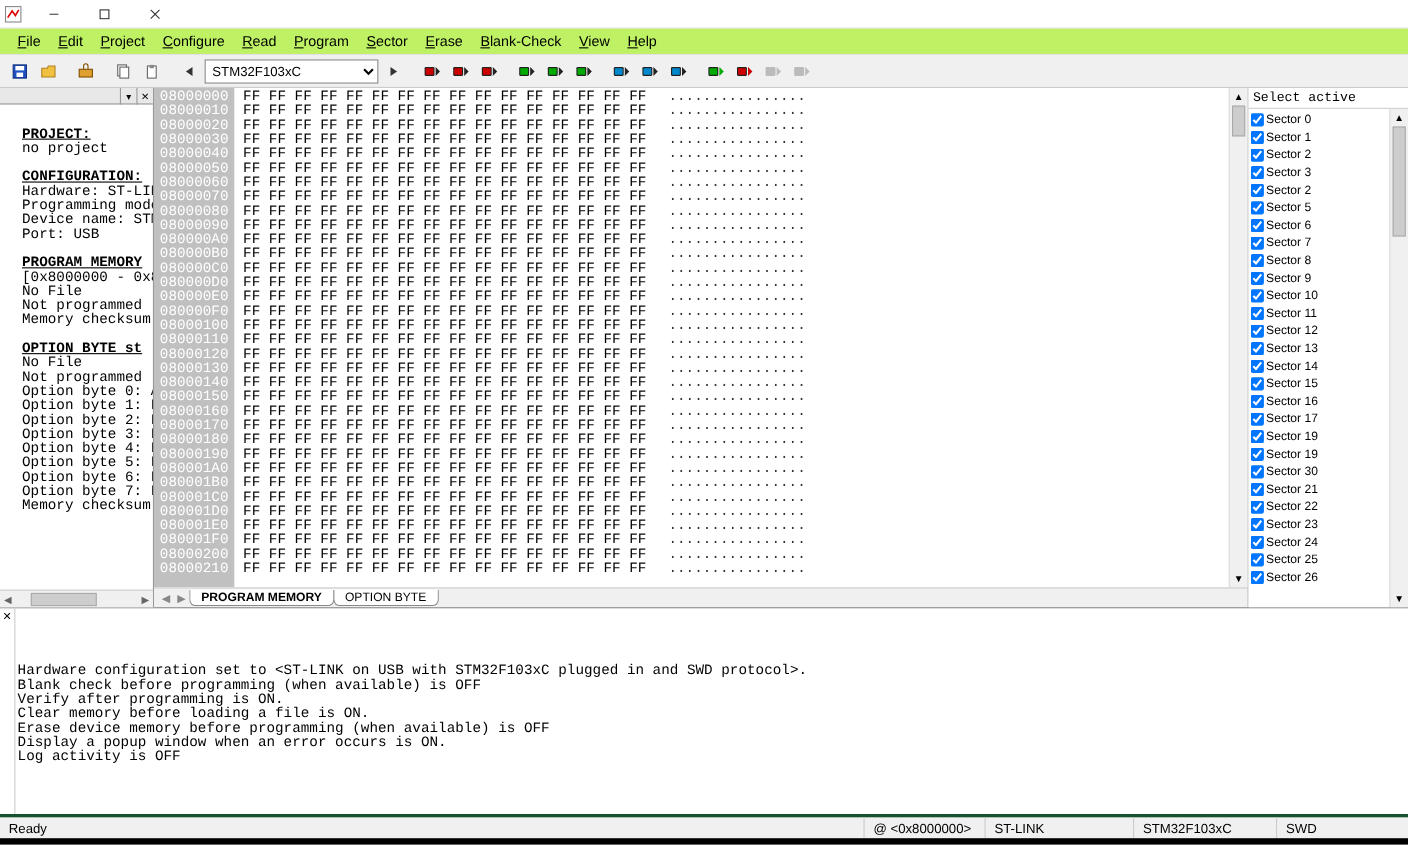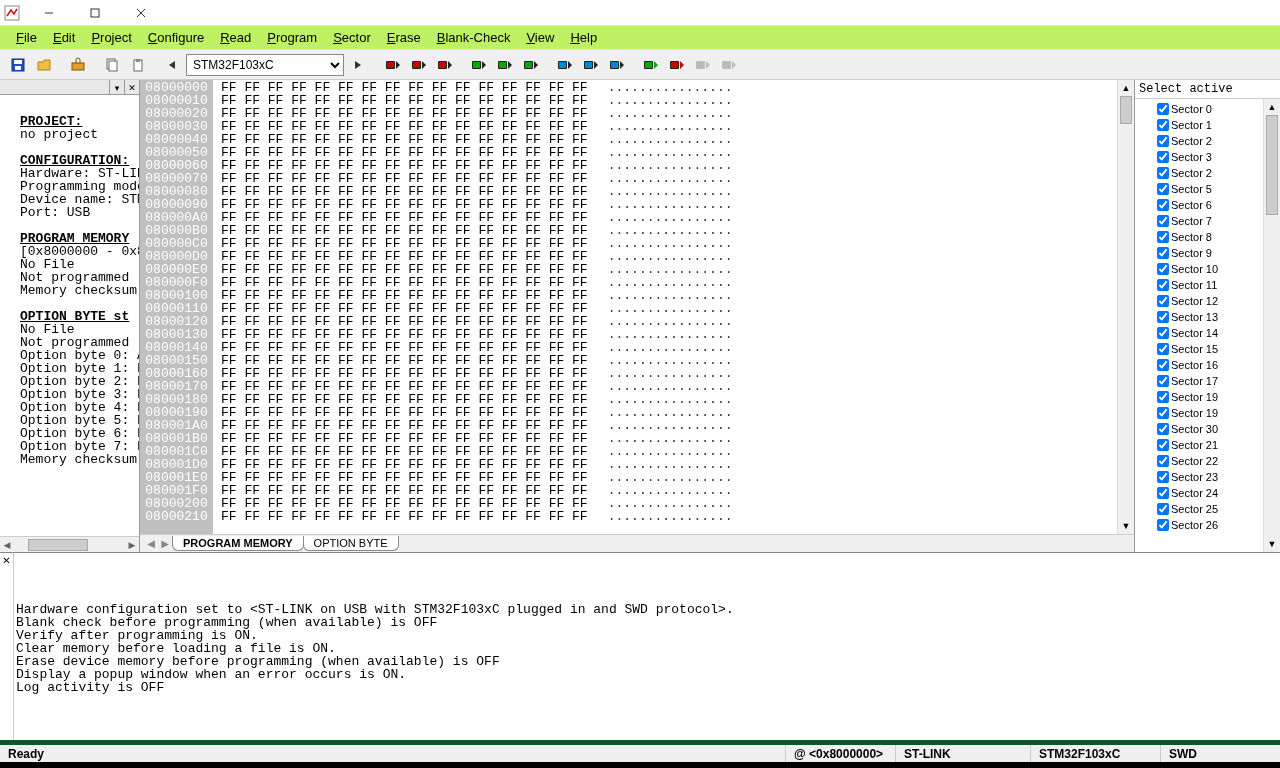--- a/index.html
+++ b/index.html
@@ -34,31 +34,31 @@
   .hex-scroll .arrow { height:16px; display:flex; align-items:center; justify-content:center; font-size:9px;}
   .hex-scroll .track { flex:1; position:relative;}
   .hex-scroll .thumb { position:absolute; left:2px; right:2px; top:0; height:28px; background:#cdcdcd; border:1px solid #aaa;}
   .tab-strip { height: 18px; background: #f0f0f0; display: flex; align-items: flex-end; padding-left: 4px; border-top:1px solid #ccc;}
   .tab { border: 1px solid #888; border-top: none; border-radius: 0 0 6px 6px; padding: 1px 10px; font-size: 11px; margin-right:-1px; background:#fff; position:relative; top:-1px;}
   .tab.active { font-weight: bold; z-index:2;}
   .tab-arrows { width:14px; text-align:center; font-size:10px; color:#888; align-self:center;}
   .right-panel { width: 145px; display: flex; flex-direction: column; }
   .right-header { padding: 2px 4px; font-family: "Courier New", monospace; font-size: 12px; border-bottom:1px solid #ccc; background:#fff;}
   .sector-list { flex: 1; overflow: hidden; background:#fff; position:relative; display:flex;}
-  .sector-items { flex:1; padding:2px 2px; font-family: Tahoma, sans-serif; font-size:11px;margin-left:20px;}
+  .sector-items { flex:1; padding:2px 2px; font-family: Tahoma, sans-serif; font-size:11px;}
   .sector-item { display:flex; align-items:center; height:16px;}
   .sector-item input { margin-right:2px; width:12px; height:12px;}
   .right-scroll { width:17px; background:#f0f0f0; border-left:1px solid #ddd; display:flex; flex-direction:column;}
   .right-scroll .arrow { height:16px; display:flex; align-items:center; justify-content:center; font-size:9px;}
   .right-scroll .track { flex:1; position:relative;}
   .right-scroll .thumb { position:absolute; left:2px; right:2px; top:0; height:100px; background:#cdcdcd; border:1px solid #aaa;}
   .log-panel { height: 188px; display:flex; border-top:1px solid #888;}
   .log-close { width:14px; border-right:1px solid #ccc; display:flex; align-items:flex-start; justify-content:center; font-size:10px; padding-top:2px;}
   .log-text { flex:1; font-family:"Courier New", monospace; font-size:13px; line-height:13px; padding:2px 2px; white-space:pre; overflow:hidden;margin-top:48px;}
-  .statusbar { height: 22px; background: #f0f0f0; border-top: 5px solid #14532d; display: flex; align-items: flex-end; font-size: 12px; font-weight: bold; }
+  .statusbar { height: 22px; background: #f0f0f0; border-top: 3px solid #14532d; display: flex; align-items: flex-end; font-size: 12px; }
   .status-cell { padding: 0 8px; border-left: 1px solid #ccc; height:100%; display:flex; align-items:center;}
   .status-cell:first-child { border-left:none; flex:1;}
   .status-addr { width:110px;}
   .status-link { width:135px;}
   .status-dev { width:130px;}
   .status-proto { width:120px;}
   svg { display:block; }
   .black-bottom { height:6px; background:#000;}
 </style>
 </head>

